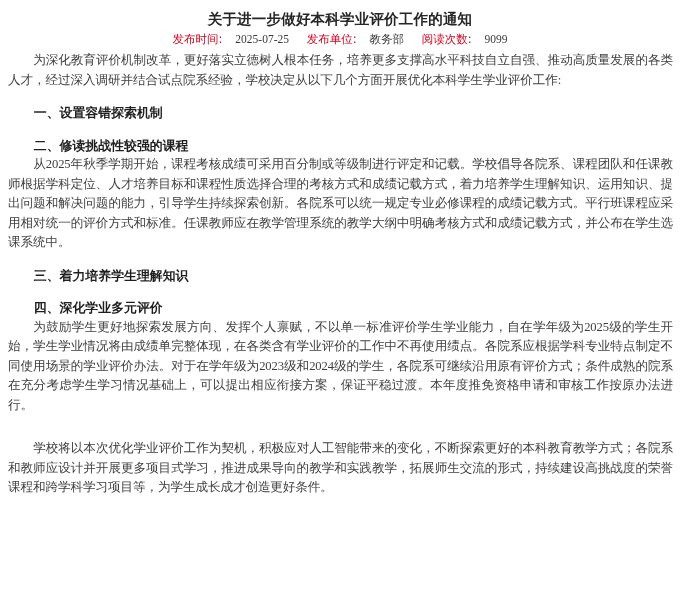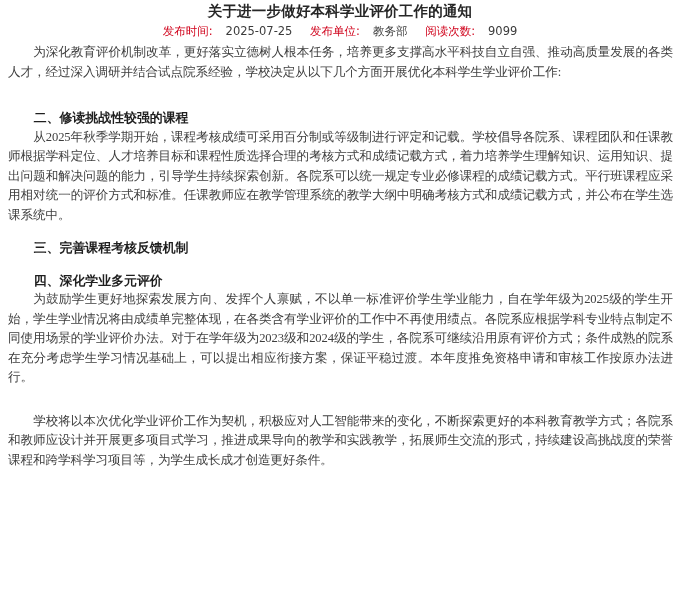--- a/index.html
+++ b/index.html
@@ -24,41 +24,42 @@
     padding: 0;
     overflow: hidden;
   }
   .doc-title {
     text-align: center;
     font-size: 14.5px;
     font-weight: 600;
     color: #262626;
     letter-spacing: 0.2px;
     line-height: 20px;
-    padding-top: 1px;
+    padding-top: 9px;
     margin: 0;
   }
   .meta-row {
     text-align: center;
     font-size: 11.5px;
     line-height: 16px;
     margin-top: 2px;
     white-space: nowrap;
     color: #333333;
   }
   .meta-group {
     display: inline-block;
     margin: 0 7px;
   }
   .meta-label {
     color: #d0021b;
   }
   .meta-value {
     color: #3b3b3b;
     margin-left: 13px;
+    font-family: Liberation Serif, serif;
   }
   .body-wrap {
     margin-top: 4px;
     padding: 0 7px 0 8px;
   }
   p.para {
     margin: 0;
     font-size: 12.6px;
     line-height: 19.5px;
     text-align: justify;
@@ -101,27 +102,28 @@
     <span class="meta-group">
       <span class="meta-label">阅读次数:</span><span class="meta-value">9099</span>
     </span>
   </div>
 
   <div class="body-wrap">
 
     <p class="para">为深化教育评价机制改革，更好落实立德树人根本任务，培养更多支撑高水平科技自立自强、推动高质量发展的各类人才，经过深入调研并结合试点院系经验，学校决定从以下几个方面开展优化本科学生学业评价工作:</p>
 
     <div class="spacer"></div>
+    <h2 class="section-head">一、设置容错探索机制</h2>
 
     <div class="spacer"></div>
     <h2 class="section-head">二、修读挑战性较强的课程</h2>
     <p class="para">从2025年秋季学期开始，课程考核成绩可采用百分制或等级制进行评定和记载。学校倡导各院系、课程团队和任课教师根据学科定位、人才培养目标和课程性质选择合理的考核方式和成绩记载方式，着力培养学生理解知识、运用知识、提出问题和解决问题的能力，引导学生持续探索创新。各院系可以统一规定专业必修课程的成绩记载方式。平行班课程应采用相对统一的评价方式和标准。任课教师应在教学管理系统的教学大纲中明确考核方式和成绩记载方式，并公布在学生选课系统中。</p>
 
     <div class="spacer"></div>
-    <h2 class="section-head">三、完善课程考核反馈机制</h2>
+    <h2 class="section-head">三、着力培养学生理解知识</h2>
 
     <div class="spacer"></div>
     <h2 class="section-head">四、深化学业多元评价</h2>
     <p class="para">为鼓励学生更好地探索发展方向、发挥个人禀赋，不以单一标准评价学生学业能力，自在学年级为2025级的学生开始，学生学业情况将由成绩单完整体现，在各类含有学业评价的工作中不再使用绩点。各院系应根据学科专业特点制定不同使用场景的学业评价办法。对于在学年级为2023级和2024级的学生，各院系可继续沿用原有评价方式；条件成熟的院系在充分考虑学生学习情况基础上，可以提出相应衔接方案，保证平稳过渡。本年度推免资格申请和审核工作按原办法进行。</p>
 
     <div class="spacer-sm"></div>
 
     <div class="spacer-sm"></div>
     <p class="para">学校将以本次优化学业评价工作为契机，积极应对人工智能带来的变化，不断探索更好的本科教育教学方式；各院系和教师应设计并开展更多项目式学习，推进成果导向的教学和实践教学，拓展师生交流的形式，持续建设高挑战度的荣誉课程和跨学科学习项目等，为学生成长成才创造更好条件。</p>
 

